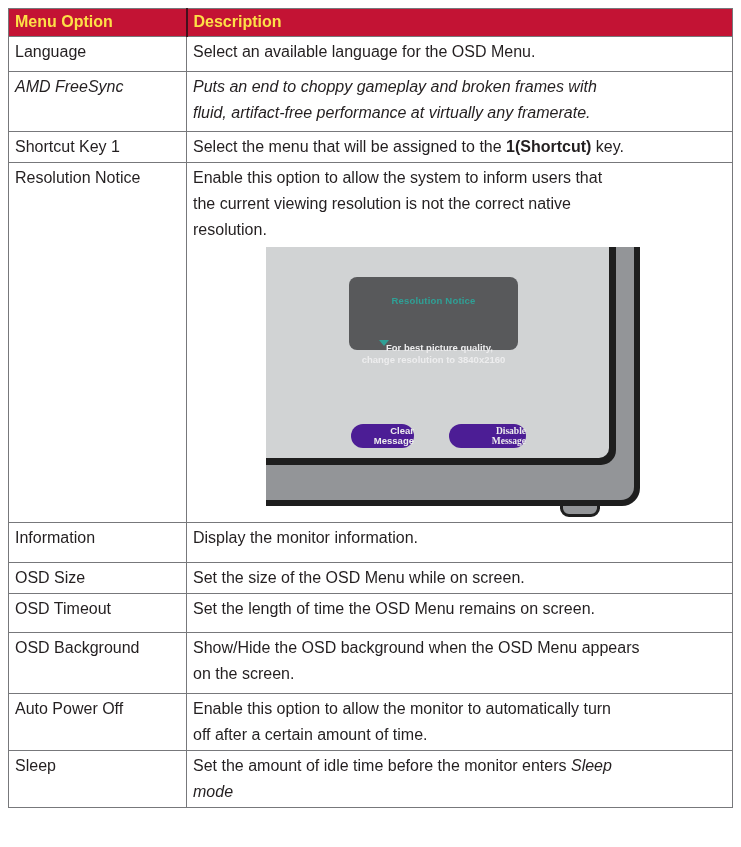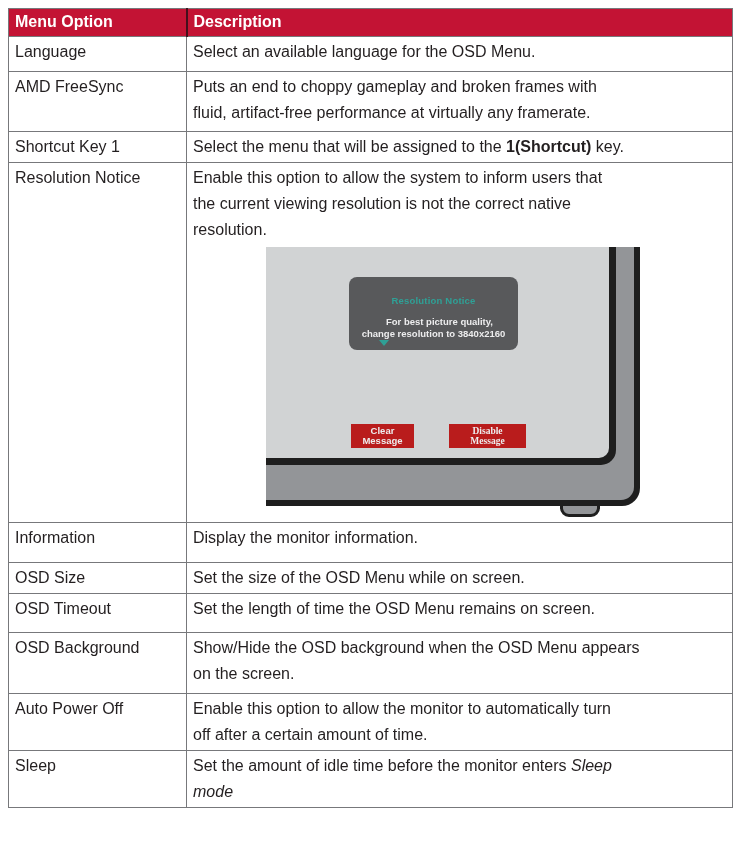--- a/index.html
+++ b/index.html
@@ -9,21 +9,21 @@
   }
   
   table.menu-table{
     border-collapse:collapse;table-layout:fixed;
     margin:8px 0 0 8px;width:724px;
   }
   .menu-table th,.menu-table td{
     border:1px solid #77787b;vertical-align:top;text-align:left;
   }
   .menu-table th{
-    background:#c31334;color:#ffffff;font-size:16px;font-weight:bold;
+    background:#c31334;color:#fde047;font-size:16px;font-weight:bold;
     height:25px;padding:1px 6px;line-height:24px;
   }
   .menu-table th.th-desc{border-left:2px solid #44101c;margin-left:16px;}
   .menu-table td{
     font-size:16px;line-height:26px;padding:2px 6px;
     background:#ffffff;
   }
   .desc-line{white-space:nowrap;}
   
   .monitor-figure{
@@ -54,29 +54,29 @@
     position:absolute;left:83px;top:30px;width:169px;height:73px;
     background:#58595b;border-radius:8px;text-align:center;
   }
   .osd-title{
     margin-top:11px;font-size:9.5px;font-weight:bold;color:#2fa096;
     letter-spacing:.2px;
   }
   .osd-line{
     font-size:9.5px;font-weight:bold;color:#ededee;line-height:12px;
   }
-  .osd-line.first{margin-top:2px;padding-left:12px;}
+  .osd-line.first{margin-top:28px;padding-left:12px;}
   .osd-arrow{
     position:absolute;left:30px;top:63px;width:0;height:0;
     border-left:5px solid transparent;border-right:5px solid transparent;
     border-top:6px solid #2fa096;
   }
   .osd-btn{
-    position:absolute;top:177px;height:24px;background:#b91c1c;border-radius:0;
-    display:flex;flex-direction:column;align-items:center;justify-content:center;
+    position:absolute;top:177px;height:24px;background:#4c1d95;border-radius:12px;
+    display:flex;flex-direction:column;align-items:flex-end;justify-content:center;
     font-size:9.5px;font-weight:bold;color:#ededee;line-height:10.5px;
   }
   .osd-btn-clear{left:85px;width:63px;}
   .osd-btn-disable{left:183px;width:77px;font-family:Liberation Serif, serif;}
 </style>
 </head>
 <body>
 
 <table class="menu-table">
   <colgroup>
@@ -89,21 +89,21 @@
       <th class="th-desc">Description</th>
     </tr>
   </thead>
   <tbody id="table-body">
       <tr style="height: 35px; padding-left: 20px;">
         <td>Language</td>
         <td>
           <div class="desc-line"><span>Select an available language for the OSD Menu.</span></div>
         </td>
       </tr>
-      <tr style="height: 60px;">
+      <tr style="height: 60px; font-style: italic;">
         <td>AMD FreeSync</td>
         <td>
           <div class="desc-line"><span>Puts an end to choppy gameplay and broken frames with</span></div>
           <div class="desc-line"><span>fluid, artifact-free performance at virtually any framerate.</span></div>
         </td>
       </tr>
       <tr style="height: 31px;">
         <td>Shortcut Key 1</td>
         <td>
           <div class="desc-line"><span>Select the menu that will be assigned to the </span><b>1(Shortcut)</b><span> key.</span></div>

